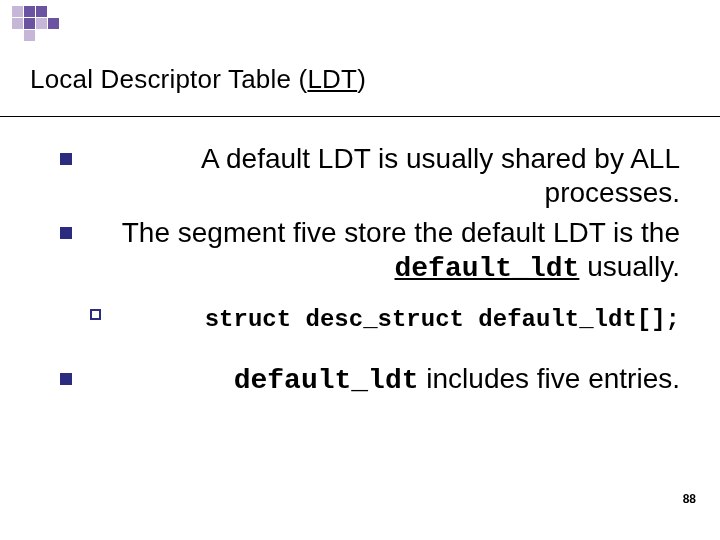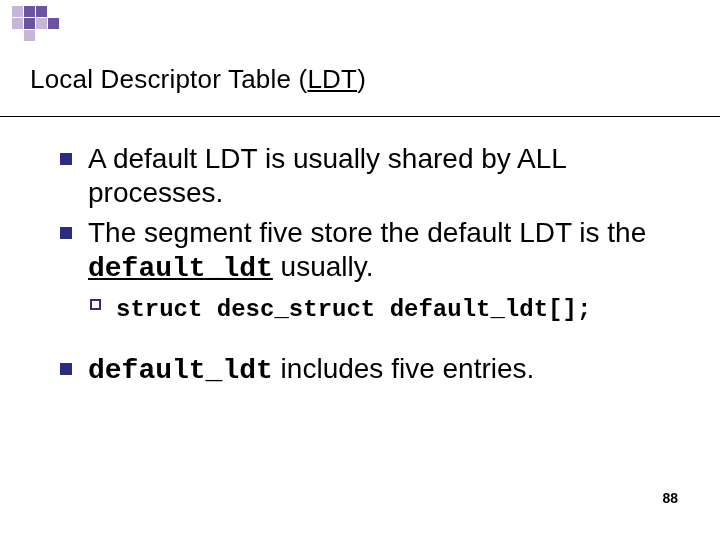--- a/index.html
+++ b/index.html
@@ -47,31 +47,32 @@
     position: absolute;
     top: 142px;
     left: 88px;
     right: 40px;
     font-size: 28px;
     line-height: 1.22;
   }
   .item {
     position: relative;
     margin-bottom: 6px;
+    text-align: right;
   }
   .bullet-sq {
     position: absolute;
     left: -28px;
     top: 11px;
     width: 12px;
     height: 12px;
     background: #2b2b80;
   }
   .sub {
-    margin-top: 6px;
+    margin-top: 16px;
     margin-left: 28px;
     position: relative;
     font-size: 24px;
   }
   .sub .bullet-open {
     position: absolute;
     left: -26px;
     top: 6px;
     width: 11px;
     height: 11px;
@@ -82,23 +83,23 @@
     font-family: "Courier New", Courier, monospace;
     font-weight: bold;
   }
   .mono-u {
     font-family: "Courier New", Courier, monospace;
     font-weight: bold;
     text-decoration: underline;
   }
   .pagenum {
     position: absolute;
-    right: 42px;
+    right: 24px;
     bottom: 34px;
-    font-size: 14px;
+    font-size: 12px;
     font-weight: bold;
   }
 </style>
 </head>
 <body>
 
 <div class="deco">
     <div style="background: rgb(198, 182, 216);"></div>
     <div style="background: rgb(106, 83, 160);"></div>
     <div style="background: rgb(106, 83, 160);"></div>

